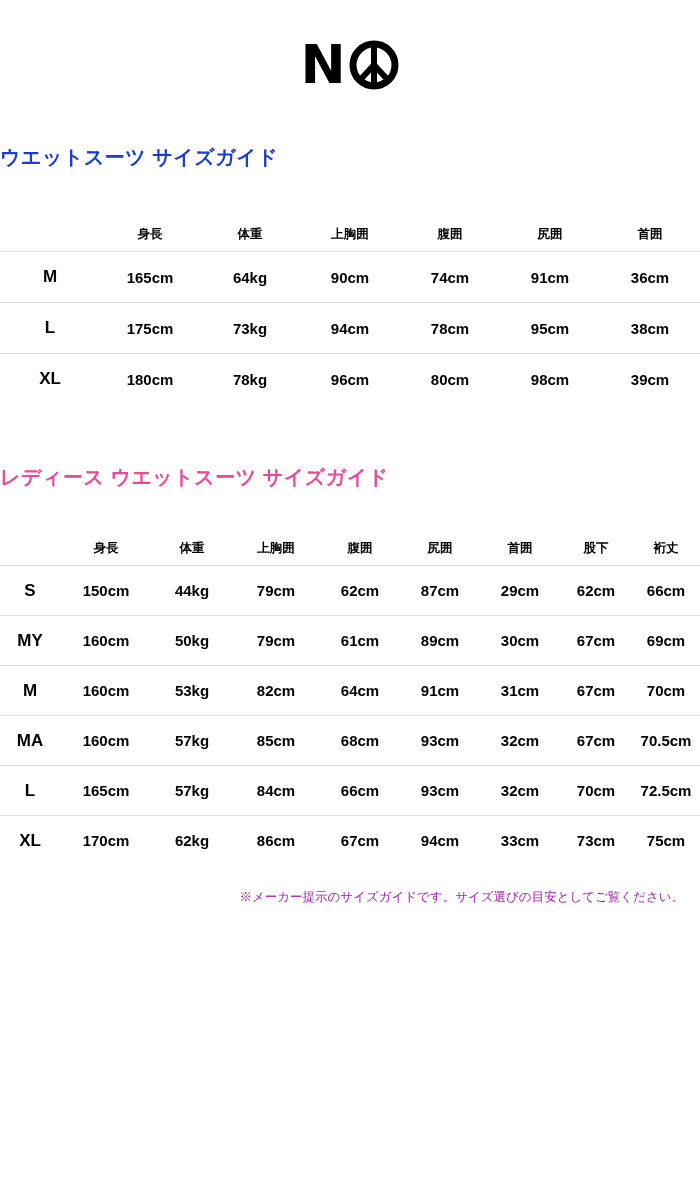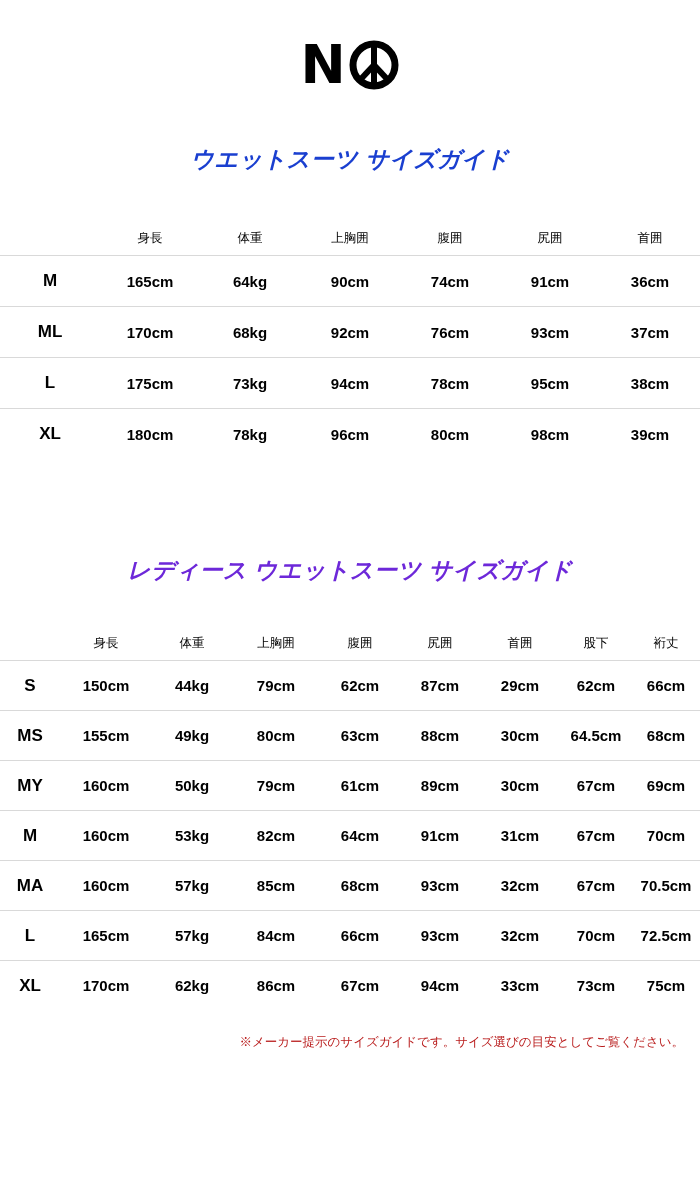--- a/index.html
+++ b/index.html
@@ -44,25 +44,24 @@
     width: 50px;
     height: 50px;
     position: relative;
     margin: 0 1px;
     vertical-align: middle;
   }
   .peace svg { display: block; }
 
   
   .section-title {
-    text-align: center;
+    text-align: left;
     font-weight: bold;
-    font-size: 23px;
+    font-size: 20px;
     letter-spacing: 0.5px;
-    font-style: italic;
   }
   .title-mens {
     color: #1a3fd0;
     margin-top: 52px;
   }
   .title-ladies {
     color: #e8197d;
     margin-top: 0;
   }
 
@@ -76,21 +75,21 @@
     text-align: center;
     font-weight: bold;
     font-size: 15px;
     padding: 0;
     border: none;
   }
   .hdr-row th {
     font-size: 12.5px;
     height: 34px;
     vertical-align: middle;
-    font-weight: normal;
+    font-weight: bold;
   }
   .row-line {
     border-top: 1px solid #d9d9d9;
   }
   .data-row td {
     height: 50px;
     vertical-align: middle;
   }
   .size-cell {
     font-size: 17px;
@@ -119,21 +118,21 @@
   #ladies-table .c8 { width: 68px; }
   #ladies-table .data-row td { height: 49px; }
 
   .mens-gap { height: 60px; }
 
   .footnote {
     text-align: right;
     font-size: 12.5px;
     padding-right: 16px;
     margin-top: 24px;
-    color: #b91c1c;
+    color: #a21caf;
   }
 </style>
 </head>
 <body>
 
 <div class="page">
 
   <div class="logo-wrap">
     <div class="logo">
       <span class="letter">N</span>
@@ -175,29 +174,20 @@
       <tr class="data-row row-line">
         <td class="size-cell">M</td>
         <td>165cm</td>
         <td>64kg</td>
         <td>90cm</td>
         <td>74cm</td>
         <td>91cm</td>
         <td>36cm</td>
       </tr>
       <tr class="data-row row-line">
-        <td class="size-cell">ML</td>
-        <td>170cm</td>
-        <td>68kg</td>
-        <td>92cm</td>
-        <td>76cm</td>
-        <td>93cm</td>
-        <td>37cm</td>
-      </tr>
-      <tr class="data-row row-line">
         <td class="size-cell">L</td>
         <td>175cm</td>
         <td>73kg</td>
         <td>94cm</td>
         <td>78cm</td>
         <td>95cm</td>
         <td>38cm</td>
       </tr>
       <tr class="data-row row-line">
         <td class="size-cell">XL</td>
@@ -206,21 +196,21 @@
         <td>96cm</td>
         <td>80cm</td>
         <td>98cm</td>
         <td>39cm</td>
       </tr>
     </tbody>
   </table>
 
   <div class="mens-gap"></div>
 
-  <div class="section-title title-ladies" style="color: #6d28d9; margin-top: 36px;">レディース ウエットスーツ サイズガイド</div>
+  <div class="section-title title-ladies" style="color: #ec4899;">レディース ウエットスーツ サイズガイド</div>
 
   <table id="ladies-table">
     <colgroup>
       <col class="c0">
         <col class="c1">
         <col class="c2">
         <col class="c3">
         <col class="c4">
       <col class="c5">
         <col class="c6">
@@ -246,31 +236,20 @@
         <td>150cm</td>
         <td>44kg</td>
         <td>79cm</td>
         <td>62cm</td>
         <td>87cm</td>
         <td>29cm</td>
         <td>62cm</td>
         <td>66cm</td>
       </tr>
       <tr class="data-row row-line">
-        <td class="size-cell">MS</td>
-        <td>155cm</td>
-        <td>49kg</td>
-        <td>80cm</td>
-        <td>63cm</td>
-        <td>88cm</td>
-        <td>30cm</td>
-        <td>64.5cm</td>
-        <td>68cm</td>
-      </tr>
-      <tr class="data-row row-line">
         <td class="size-cell">MY</td>
         <td>160cm</td>
         <td>50kg</td>
         <td>79cm</td>
         <td>61cm</td>
         <td>89cm</td>
         <td>30cm</td>
         <td>67cm</td>
         <td>69cm</td>
       </tr>

